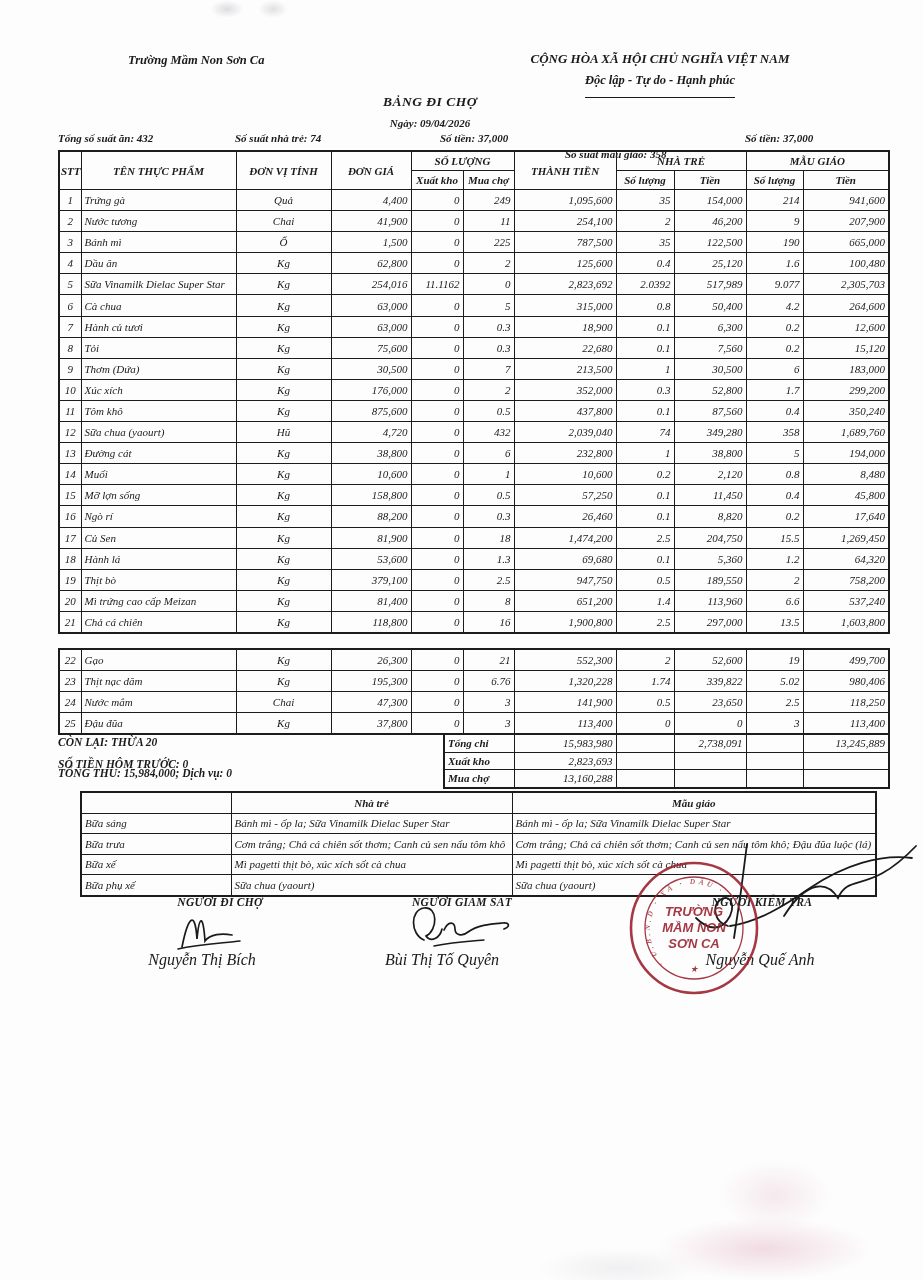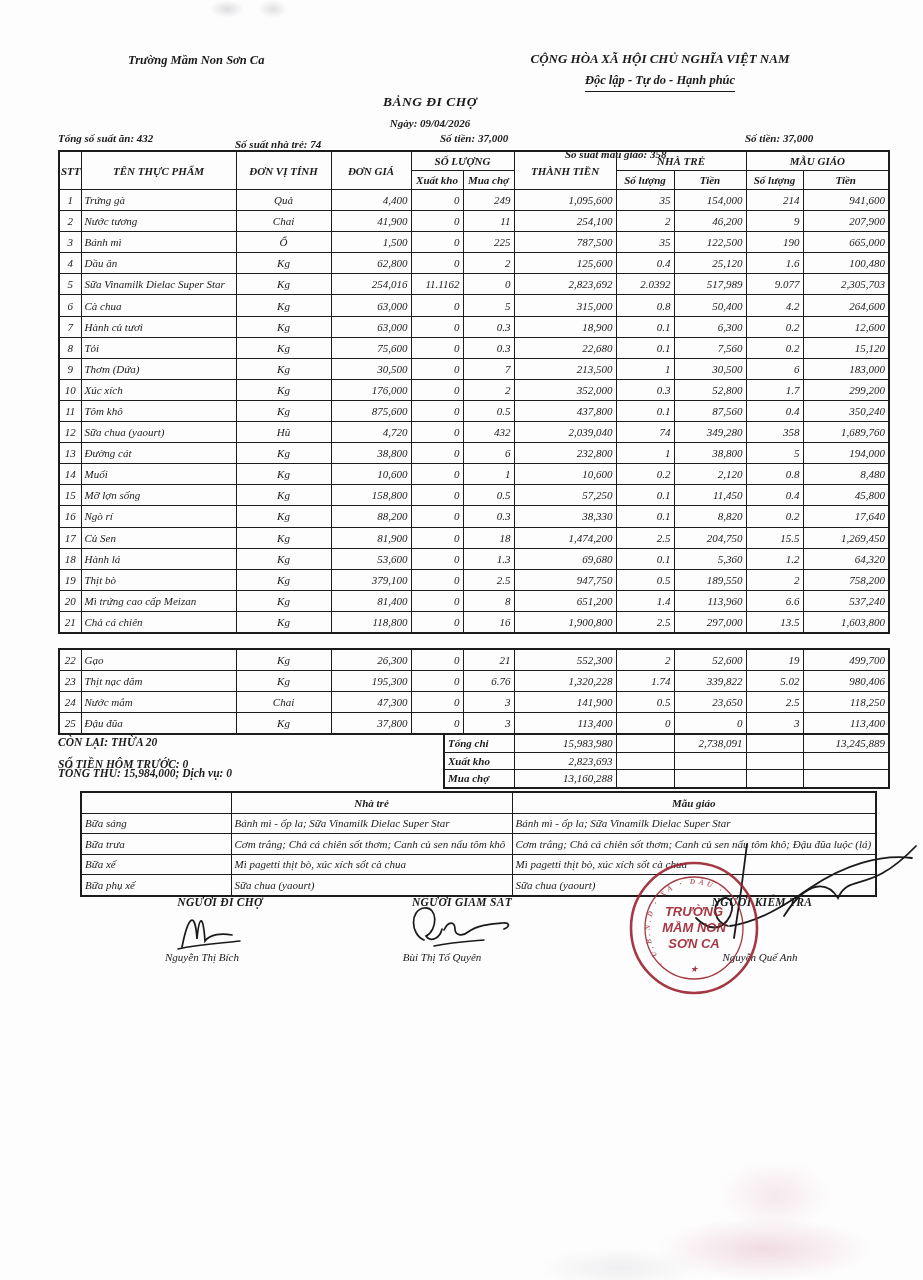--- a/index.html
+++ b/index.html
@@ -11,26 +11,26 @@
     position:relative;
     overflow:hidden;
   }
   .page{position:absolute;inset:0;font-style:italic;}
   .abs{position:absolute;}
 
   
   .school{left:128px;top:53px;font-size:12.5px;font-weight:bold;}
   .nat-title{left:455px;top:51px;width:410px;text-align:center;font-size:13px;font-weight:bold;}
   .motto{left:455px;top:73px;width:410px;text-align:center;font-size:12.5px;font-weight:bold;}
-  .motto span{border-bottom:1.5px solid #1a1a1a;padding-bottom:4px;}
+  .motto span{border-bottom:1.5px solid #1a1a1a;padding-bottom:10px;}
   .doc-title{left:280px;top:94px;width:300px;text-align:center;font-size:13.5px;font-weight:bold;letter-spacing:.5px;}
   .doc-date{left:280px;top:117px;width:300px;text-align:center;font-size:11px;font-weight:600;}
 
   .summary-item{top:132px;font-size:11px;font-weight:bold;white-space:nowrap;}
-  .s1{left:58px;} .s2{left:235px;margin-top:6px;} .s3{left:440px;} .s4{left:565px;margin-top:16px;} .s5{left:745px;}
+  .s1{left:58px;} .s2{left:235px;} .s3{left:440px;} .s4{left:565px;margin-top:16px;} .s5{left:745px;}
 
   
   table{border-collapse:collapse;table-layout:fixed;background:transparent;}
   .grid{border:2px solid #1c1c1c;}
   .grid td,.grid th{border:1px solid #1c1c1c;font-size:11px;padding:0 3px;overflow:hidden;white-space:nowrap;}
   .grid th{font-weight:bold;text-align:center;padding:0 1px;}
   .grid td{height:20.1px;}
   .main-tbl{left:58px;top:150px;width:830px;}
   .extra-tbl{left:58px;top:648px;width:830px;}
   .hrow th{height:18px;}
@@ -43,21 +43,21 @@
   .totals-left{left:58px;font-size:11.5px;font-weight:bold;white-space:nowrap;}
   .tl0{top:767px;} .tl1{top:758px;} .tl2{top:736px;}
 
   .menu-tbl{left:80px;top:791px;width:795px;}
   .menu-tbl td{height:19.5px;font-size:11px;white-space:nowrap;}
   .menu-tbl td.hd{text-align:center;font-weight:600;}
 
   
   .sig-role{top:896px;width:220px;text-align:center;font-size:11.5px;font-weight:bold;letter-spacing:.3px;}
   .r1{left:110px;} .r2{left:352px;} .r3{left:652px;}
-  .sig-name{top:951px;width:220px;text-align:center;font-size:11px;}
+  .sig-name{top:951px;width:220px;text-align:center;font-size:16px;}
   .n1{left:92px;} .n2{left:332px;} .n3{left:650px;}
   .sig-svg{pointer-events:none;}
 
   
   .stamp{left:626px;top:860px;width:136px;height:136px;opacity:.9;}
 
   
   .smudge{pointer-events:none;}
   .sm-top1{left:210px;top:0;width:34px;height:18px;background:radial-gradient(ellipse at center,rgba(190,190,198,.5),rgba(190,190,198,0) 70%);}
   .sm-top2{left:258px;top:0;width:30px;height:18px;background:radial-gradient(ellipse at center,rgba(190,190,198,.45),rgba(190,190,198,0) 70%);}
@@ -318,21 +318,21 @@
           <td class="r">0.4</td>
           <td class="r">45,800</td>
         </tr>
         <tr>
           <td class="c">16</td>
           <td class="l">Ngò rí</td>
           <td class="c">Kg</td>
           <td class="r">88,200</td>
           <td class="r">0</td>
           <td class="r">0.3</td>
-          <td class="r">38,330</td>
+          <td class="r">26,460</td>
           <td class="r">0.1</td>
           <td class="r">8,820</td>
           <td class="r">0.2</td>
           <td class="r">17,640</td>
         </tr>
         <tr>
           <td class="c">17</td>
           <td class="l">Củ Sen</td>
           <td class="c">Kg</td>
           <td class="r">81,900</td>

